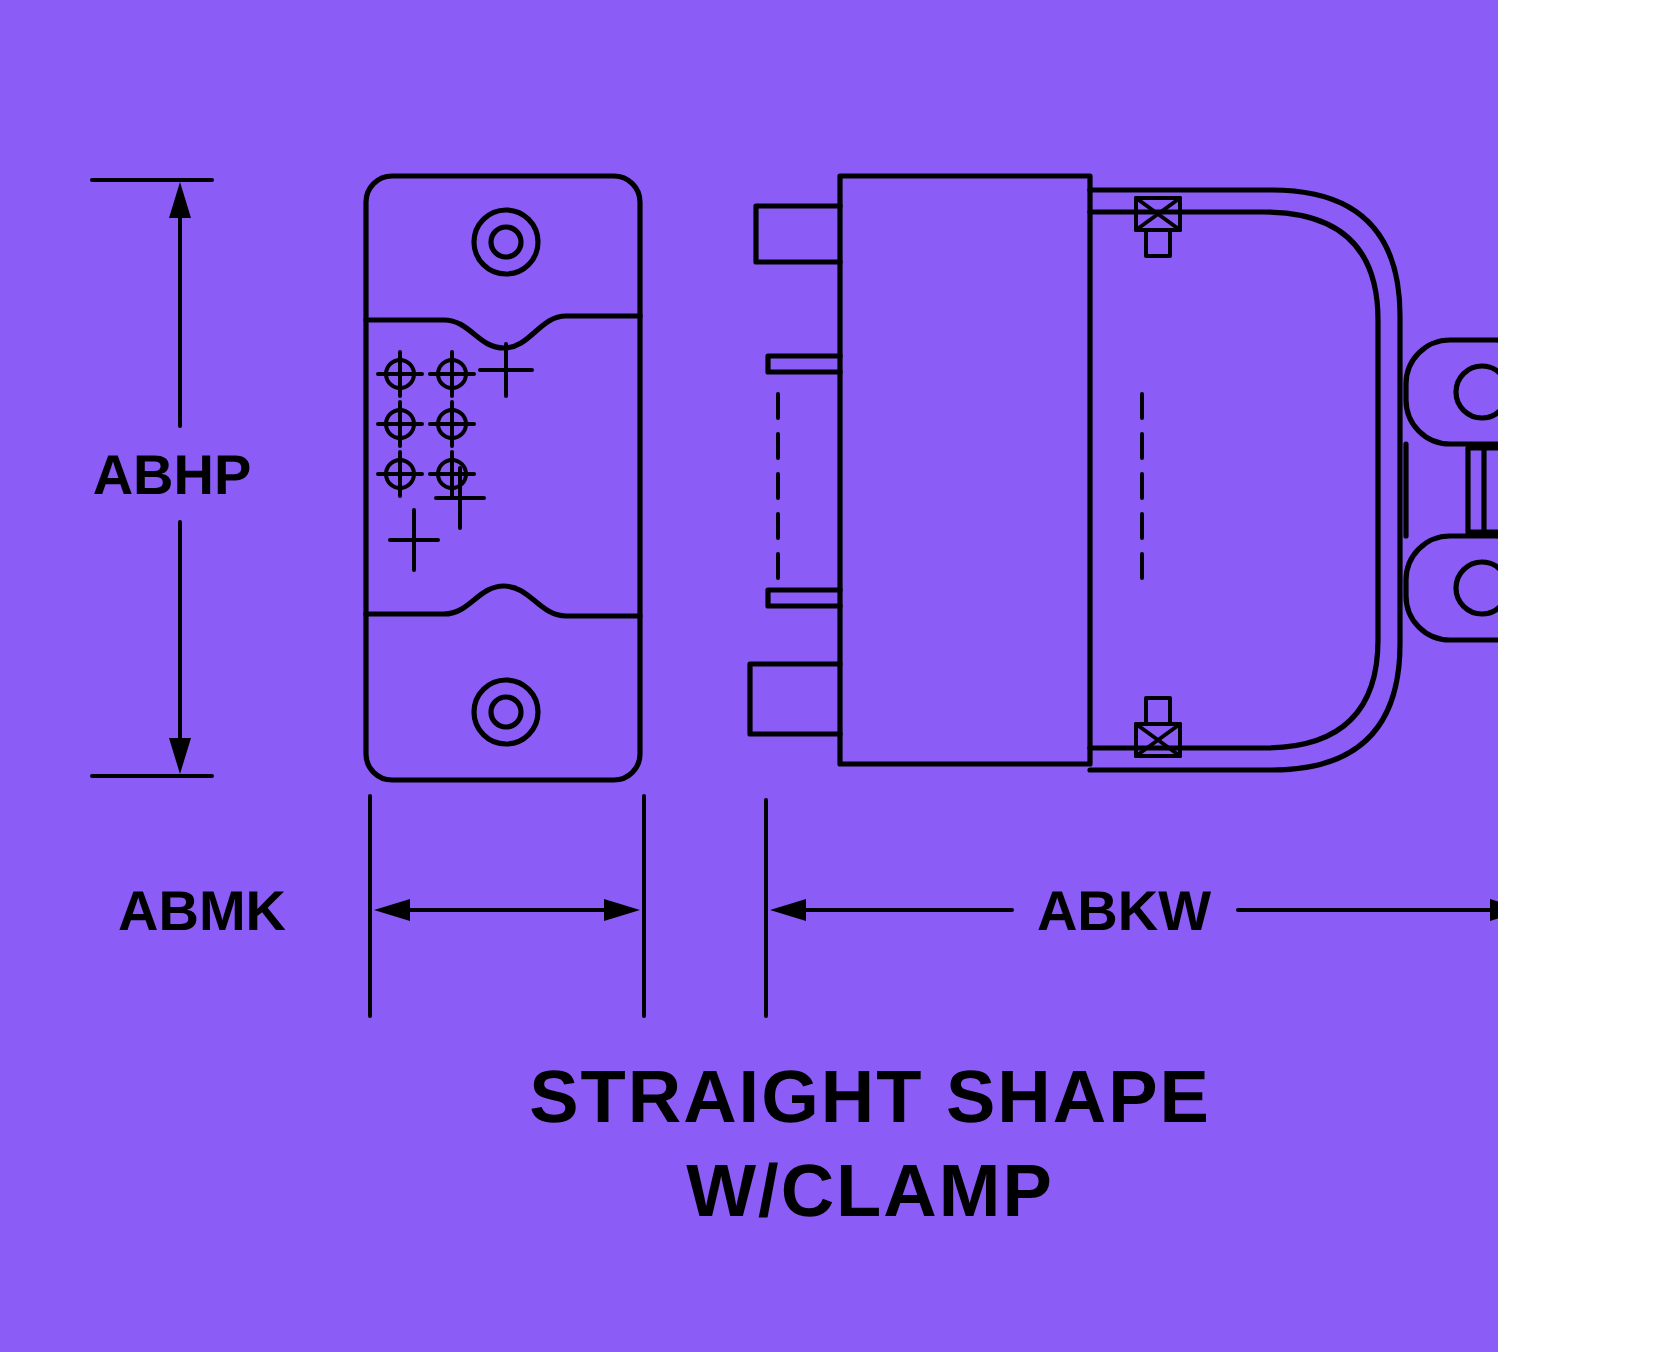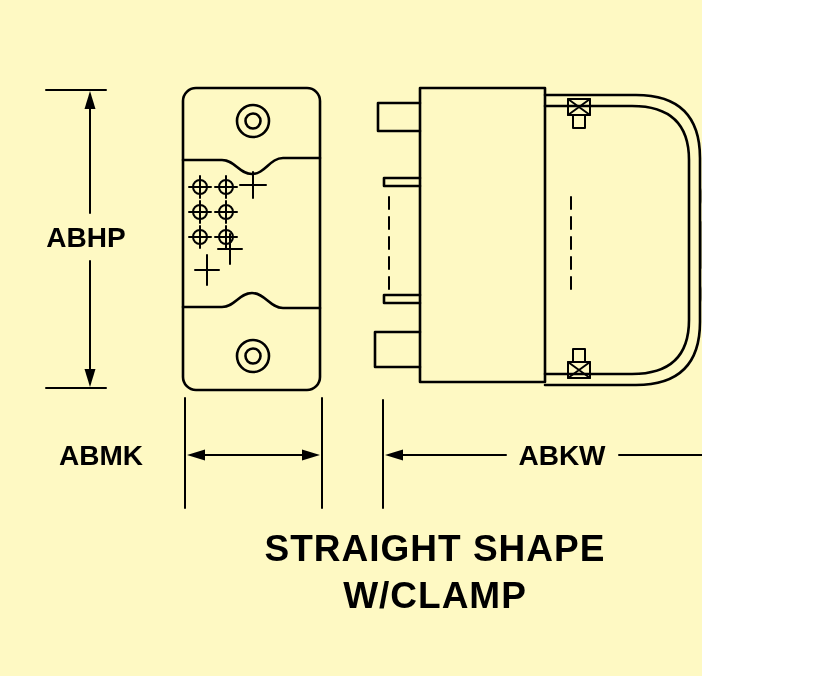--- a/index.html
+++ b/index.html
@@ -2,25 +2,24 @@
 <html><head>
 <meta charset="utf-8">
 <style>
   html, body {
     margin: 0;
     padding: 0;
     background: #ffffff;
   }
   .page {
     position: relative;
-    width: 684px;
+    width: 749px;
     height: 676px;
-    background: #fef9c3;
+    background: #8b5cf6;
     overflow: hidden;
-    padding-left: 18px;
   }
   svg {
     position: absolute;
     inset: 0;
     display: block;
   }
   .dim-label {
     font-family: "Liberation Sans", sans-serif;
     font-weight: 700;
     font-size: 28px;

